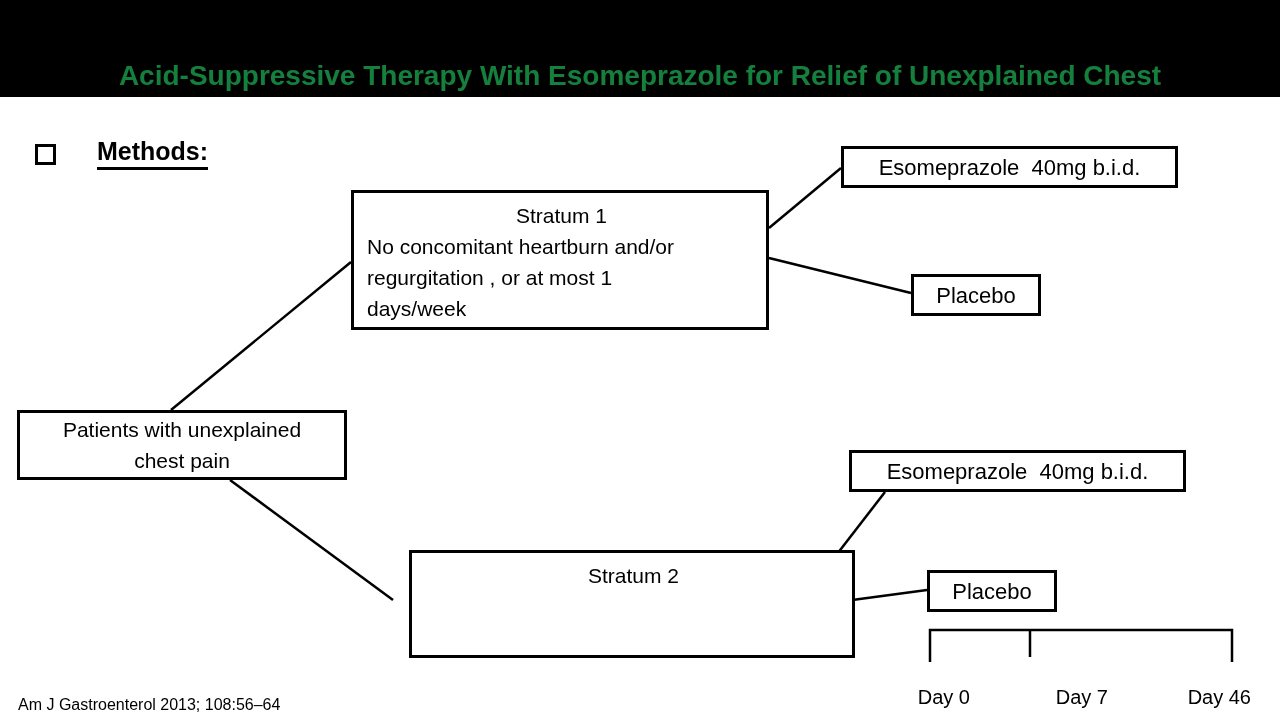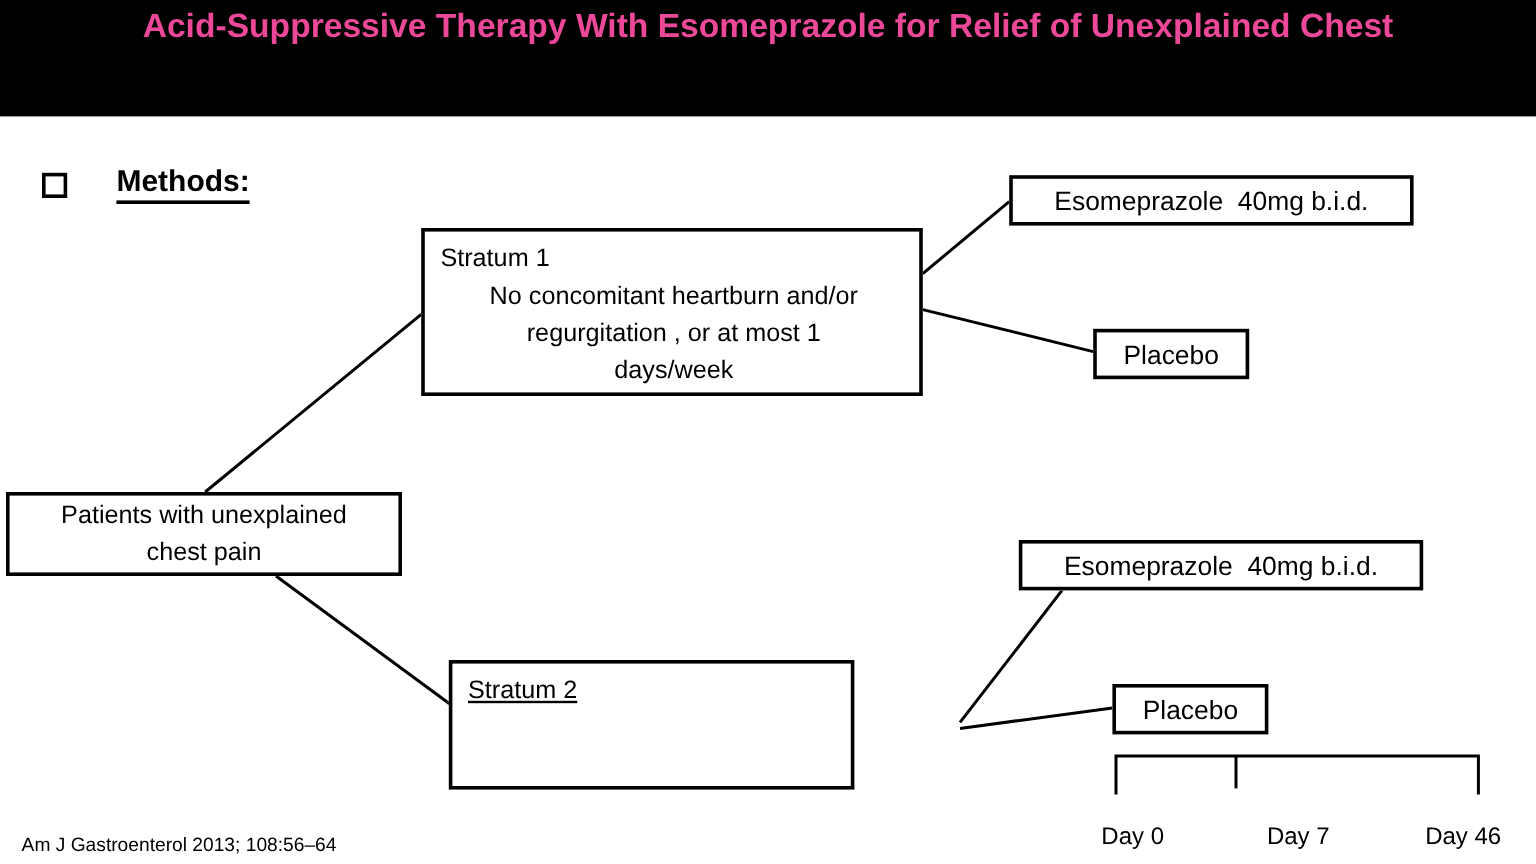--- a/index.html
+++ b/index.html
@@ -15,23 +15,23 @@
     font-family: "Liberation Sans", sans-serif;
     color: #000000;
     overflow: hidden;
   }
   .title-bar {
     position: absolute;
     left: 0; top: 0;
     width: 1280px;
     height: 97px;
     background: #000000;
-    color: #ec4899;
+    color: #15803d;
     display: flex;
-    align-items: flex-start;
+    align-items: flex-end;
     justify-content: center;
   }
   .title-inner {
     text-align: center;
     font-weight: bold;
     font-size: 28px;
     line-height: 43px;
   }
   .methods {
     position: absolute;
@@ -78,23 +78,24 @@
   }
   .pre-line { white-space: pre-line; }
   .pre-exact { white-space: pre; }
   .arm-box {
     font-size: 22px;
   }
   .stratum-box {
     padding: 7px 10px 0 13px;
   }
   .stratum-title {
+    text-align: center;
   }
   .stratum-body {
-    text-align: center;
+    text-align: left;
   }
   .day-label {
     position: absolute;
     font-size: 20px;
     text-align: right;
     width: 80px;
   }
   .citation {
     position: absolute;
     left: 18px;
@@ -122,34 +123,34 @@
     <line x1="171" y1="410" x2="351" y2="262" stroke="#000" stroke-width="2.5"></line>
     <line x1="230" y1="480" x2="393" y2="600" stroke="#000" stroke-width="2.5"></line>
     <line x1="769" y1="228" x2="841" y2="168" stroke="#000" stroke-width="2.5"></line>
     <line x1="769" y1="258" x2="911" y2="293" stroke="#000" stroke-width="2.5"></line>
     <line x1="800" y1="602" x2="885" y2="492" stroke="#000" stroke-width="2.5"></line>
     <line x1="800" y1="607" x2="927" y2="590" stroke="#000" stroke-width="2.5"></line>
     <path d="M 930 662 L 930 630 L 1232 630 L 1232 662" fill="none" stroke="#000" stroke-width="2.5"></path>
     <line x1="1030" y1="630" x2="1030" y2="657" stroke="#000" stroke-width="2.5"></line>
   </svg>
 
-  <div class="box box-center pre-line" style="left:5px; top:410px; width:330px; height:70px;">Patients with unexplained
+  <div class="box box-center pre-line" style="left:17px; top:410px; width:330px; height:70px;">Patients with unexplained
 chest pain</div>
 
   <div class="box stratum-box" style="left:351px; top:190px; width:418px; height:140px;">
     <div class="stratum-title">Stratum 1</div>
     <div class="stratum-body pre-line">No concomitant heartburn and/or
 regurgitation , or at most 1
 days/week</div>
   </div>
 
   <div class="box box-center arm-box pre-exact" style="left:841px; top:146px; width:337px; height:42px;">Esomeprazole  40mg b.i.d.</div>
   <div class="box box-center arm-box" style="left:911px; top:274px; width:130px; height:42px;">Placebo</div>
 
-  <div class="box stratum-box" style="left:374px; top:550px; width:338px; height:108px;text-decoration:underline;">
+  <div class="box stratum-box" style="left:409px; top:550px; width:446px; height:108px;">
     <div class="stratum-title">Stratum 2</div>
   </div>
 
   <div class="box box-center arm-box pre-exact" style="left:849px; top:450px; width:337px; height:42px;">Esomeprazole  40mg b.i.d.</div>
   <div class="box box-center arm-box" style="left:927px; top:570px; width:130px; height:42px;">Placebo</div>
 
   <div class="day-label" style="left:890px; top:686px;">Day 0</div>
   <div class="day-label" style="left:1028px; top:686px;">Day 7</div>
   <div class="day-label" style="left:1171px; top:686px;">Day 46</div>
 

